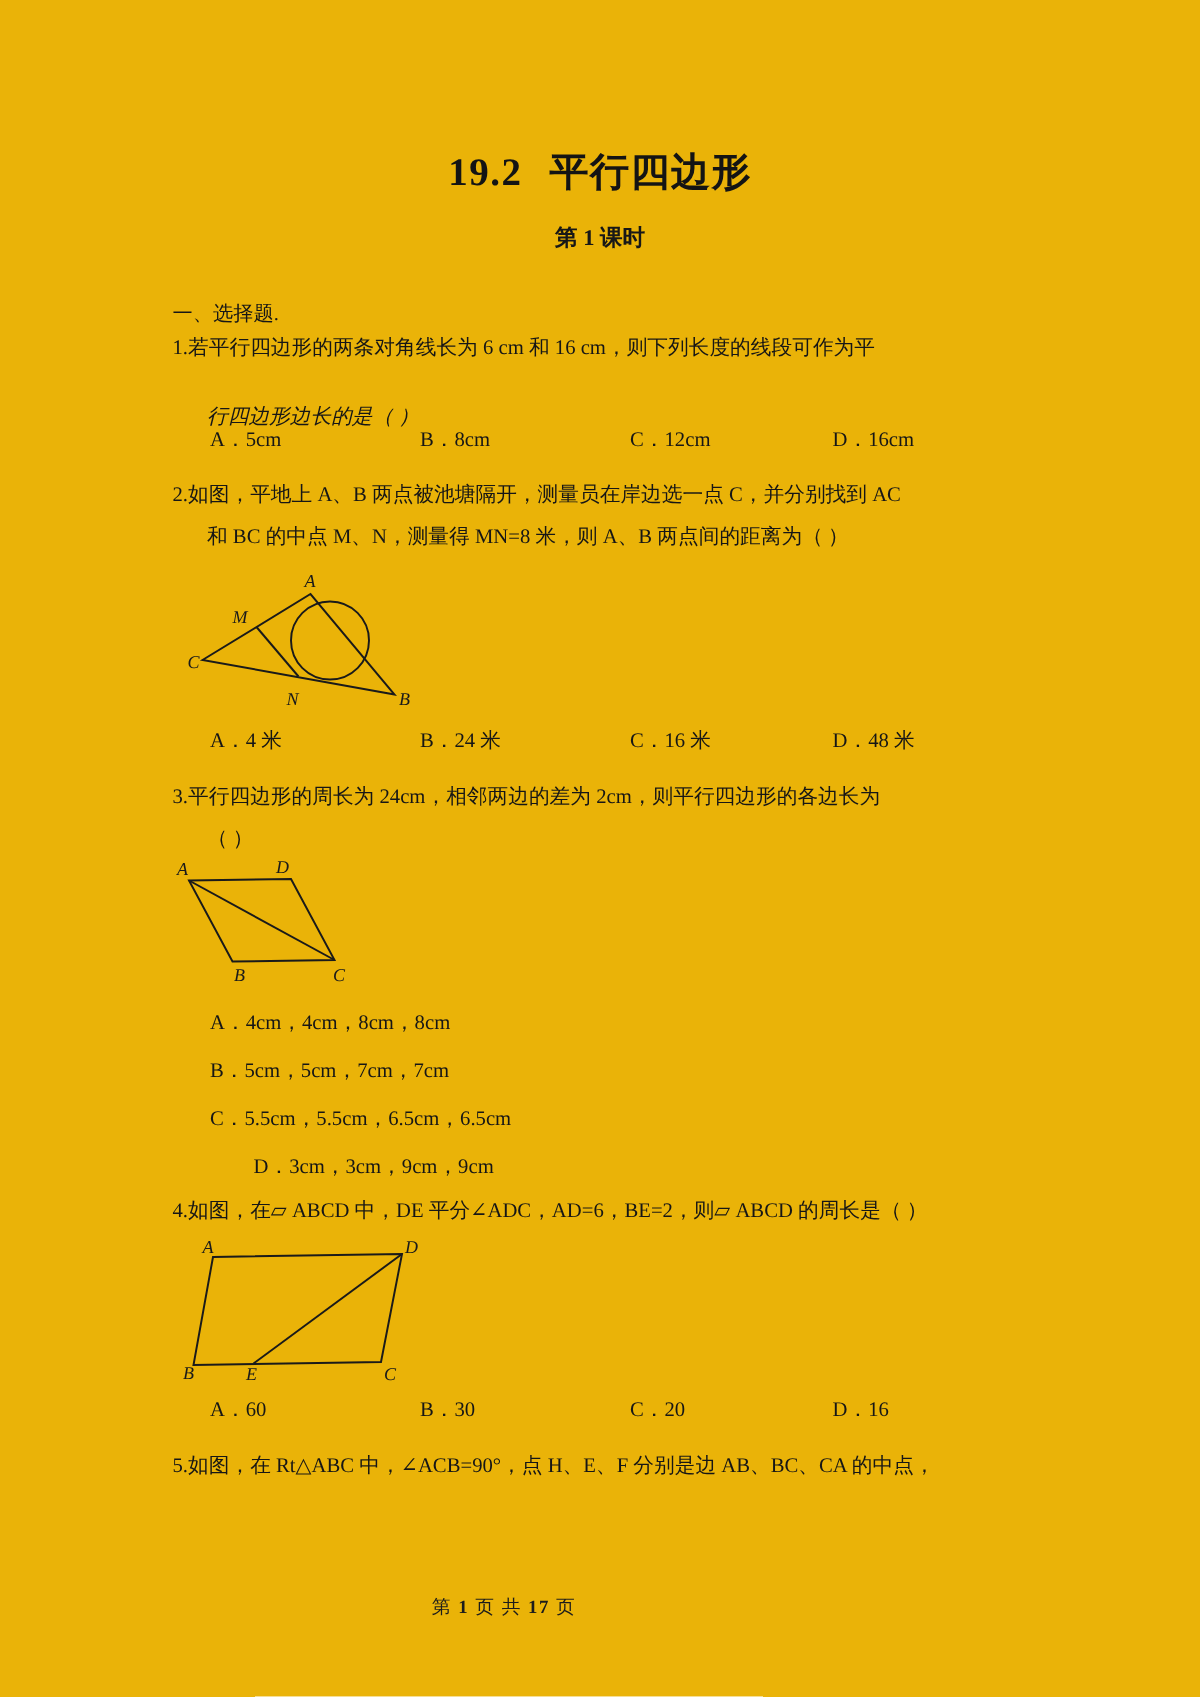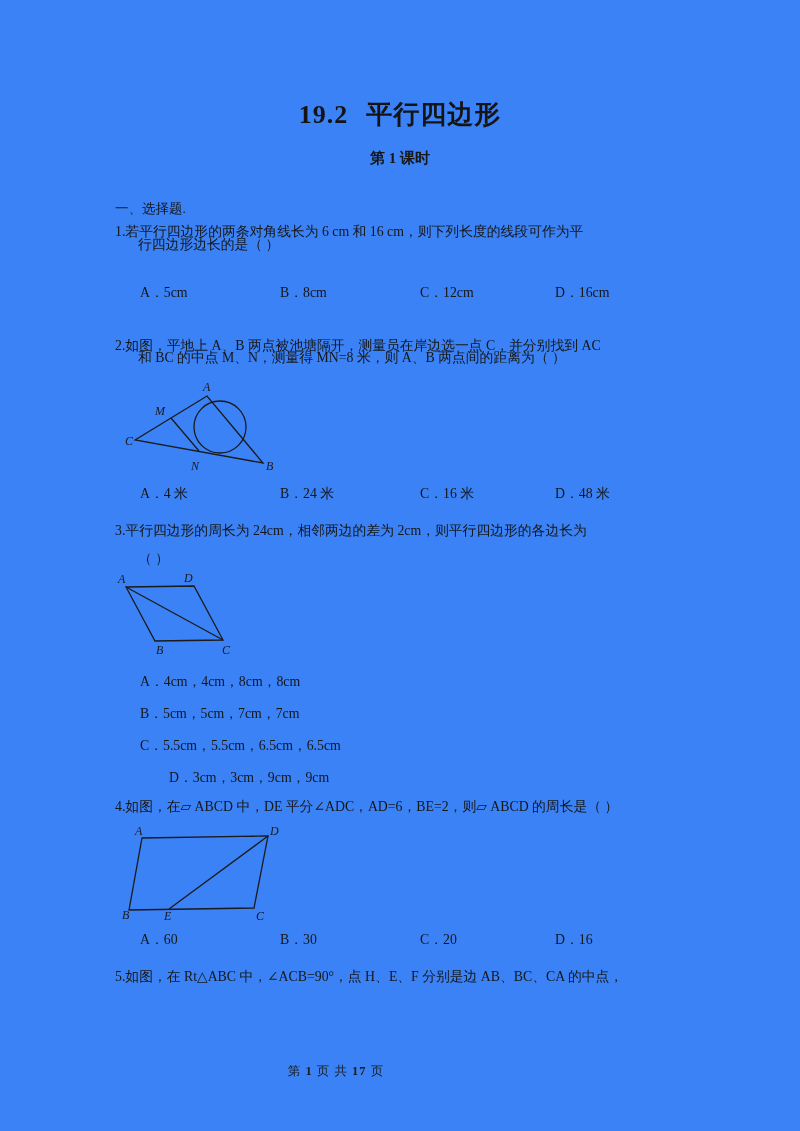--- a/index.html
+++ b/index.html
@@ -5,21 +5,21 @@
   html, body {
     margin: 0;
     padding: 0;
     background: #ffffff;
   }
   .page {
     position: relative;
     width: 800px;
     height: 1131px;
     margin: 0 auto;
-    background: #3b82f6;
+    background: #eab308;
     color: #1a1a1a;
     font-family: "Liberation Serif", "DejaVu Serif", serif;
     overflow: hidden;
   }
 
   
   .doc-title {
     position: absolute;
     top: 97px;
     left: 0;
@@ -117,30 +117,30 @@
   <div class="doc-title">
     <span class="num">19.2</span><span>平行四边形</span>
   </div>
   <div class="doc-subtitle">第 1 课时</div>
 
   <div class="section-head">一、选择题.</div>
 
   <div class="q-line" style="left:115px; top:222px;">
     <span class="q-num">1.</span><span>若平行四边形的两条对角线长为 6 cm 和 16 cm，则下列长度的线段可作为平</span>
   </div>
-  <div class="q-line" style="left:138px; top:235px;">行四边形边长的是（    ）</div>
+  <div class="q-line" style="left:138px; top:268px;font-style:italic;">行四边形边长的是（    ）</div>
 
   <div class="opt-row" style="top:284px;">
     <span class="opt opt-a">A．5cm</span>
     <span class="opt opt-b">B．8cm</span>
     <span class="opt opt-c">C．12cm</span>
     <span class="opt opt-d">D．16cm</span>
   </div>
 
-  <div class="q-line" style="left:115px; top:336px;">
+  <div class="q-line" style="left:115px; top:320px;">
     <span class="q-num">2.</span><span>如图，平地上 A、B 两点被池塘隔开，测量员在岸边选一点 C，并分别找到 AC</span>
   </div>
   <div class="q-line" style="left:138px; top:348px;">和 BC 的中点 M、N，测量得 MN=8 米，则 A、B 两点间的距离为（    ）</div>
 
   <div class="figure" style="left:125px; top:380px;">
     <svg width="160" height="95" viewBox="0 0 160 95">
 
       <path d="M 10 60 L 82 16 L 138 83 Z" fill="none" stroke="#1a1a1a" stroke-width="1.3"></path>
 
       <line x1="46" y1="38" x2="74" y2="71" stroke="#1a1a1a" stroke-width="1.3"></line>

